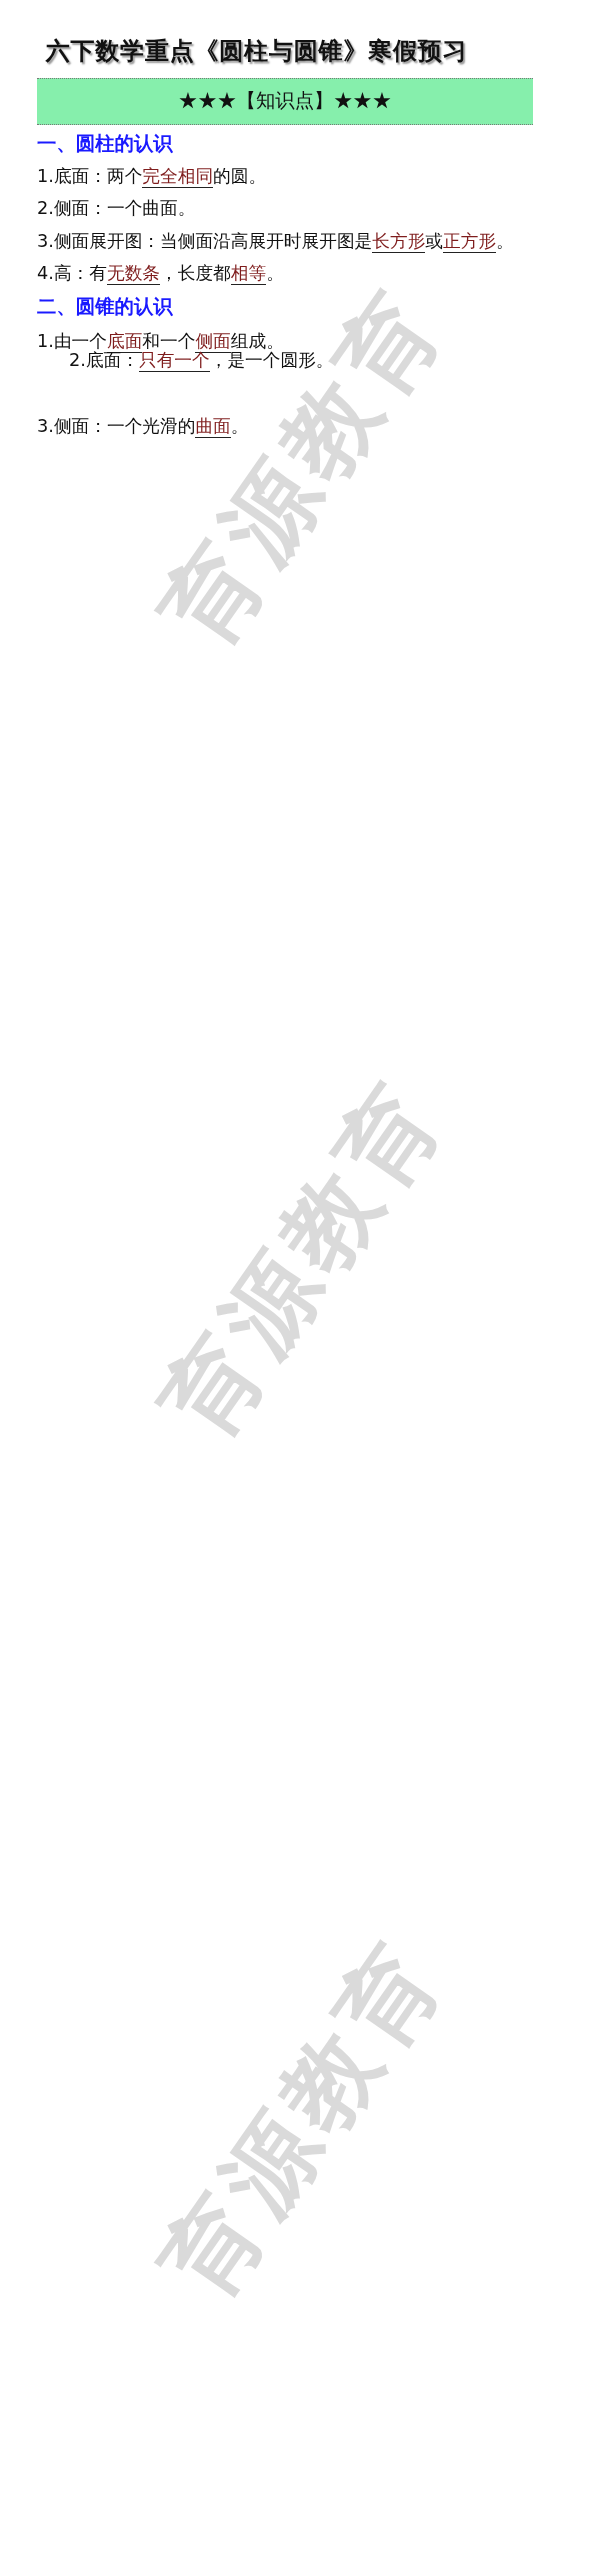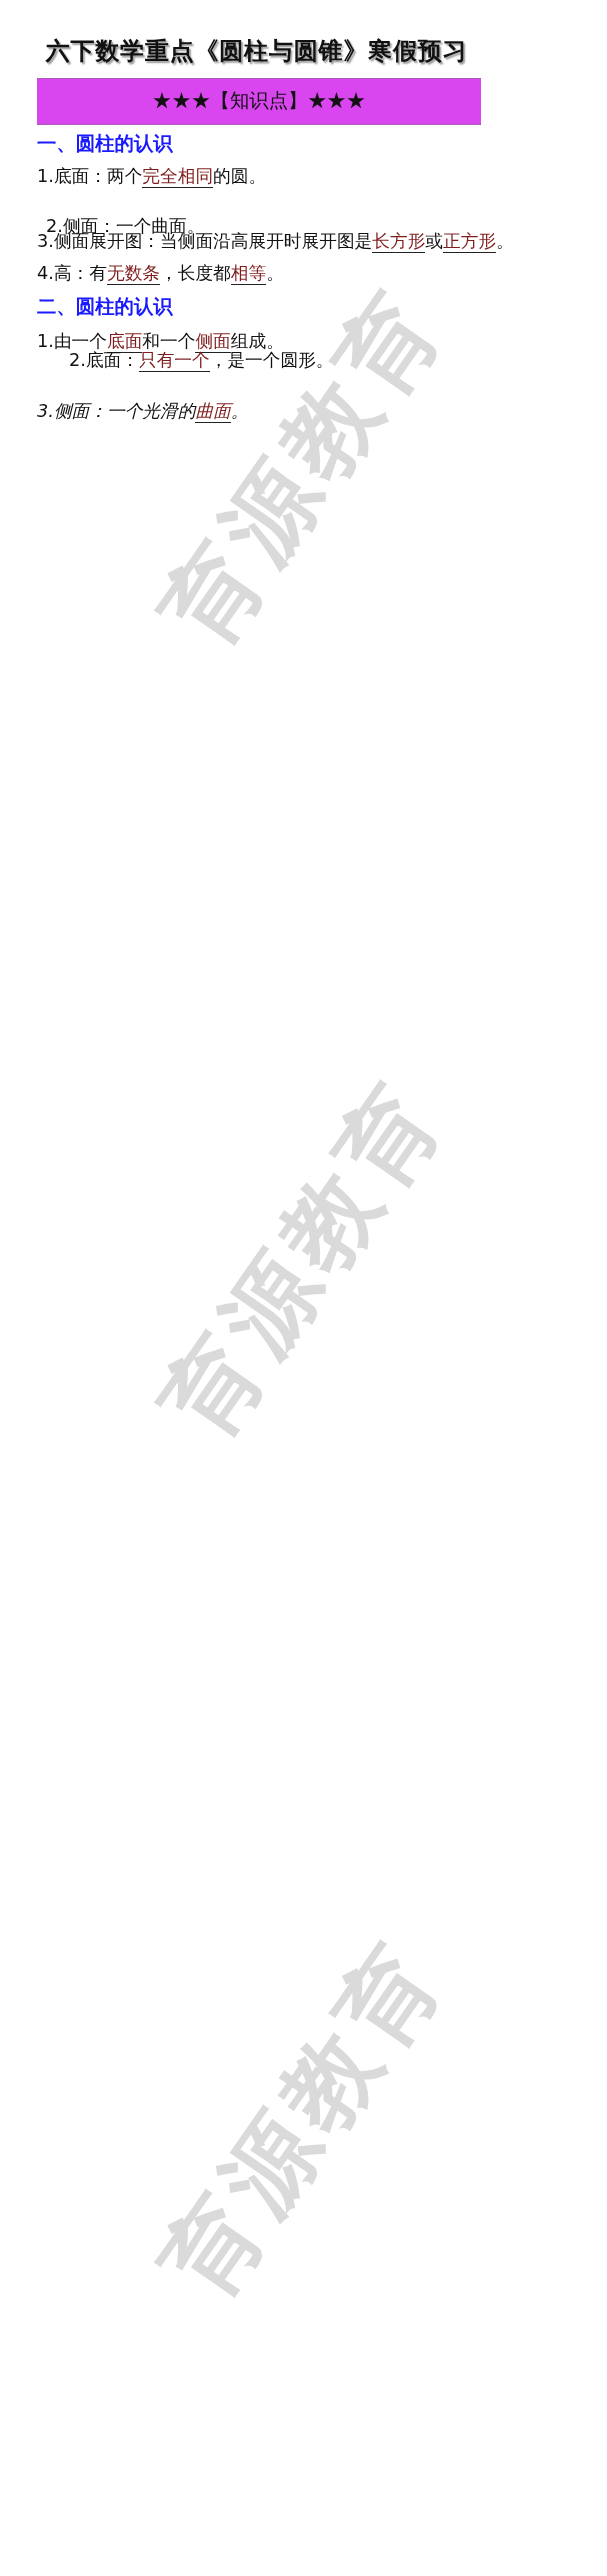--- a/index.html
+++ b/index.html
@@ -1,39 +1,39 @@
 <!DOCTYPE html>
 <html style="font-size:13.5px"><head>
 <meta charset="utf-8">
 <style>
   * { box-sizing: border-box; margin: 0; padding: 0; }
   body { width: 607px; height: 2576px; background: #ffffff; font-family: "DejaVu Sans", "Liberation Sans", sans-serif; color: #111; position: relative; overflow: hidden; }
   .title { position: absolute; left: 0; width: 513px; text-align: center; font-size: 24px; font-weight: bold; color: #111; text-shadow: 1.7px 1.7px 1.7px #999; letter-spacing: 0.8px; }
-  .banner { position: absolute; left: 37px; width: 444px; height: 47px; background: #d946ef; border-top: 1.7px dotted #777; border-bottom: 1.7px dotted #777; text-align: center; font-size: 19.4px; line-height: 44px; color: #111; font-family: "DejaVu Serif", "Liberation Serif", serif; }
+  .banner { position: absolute; left: 37px; width: 496px; height: 47px; background: #86efac; border-top: 1.7px dotted #777; border-bottom: 1.7px dotted #777; text-align: center; font-size: 19.4px; line-height: 44px; color: #111; font-family: "DejaVu Serif", "Liberation Serif", serif; }
   .h { position: absolute; left: 37px; font-size: 19.4px; font-weight: bold; color: #1a1aff; text-align: center; }
   .line { position: absolute; left: 37px; font-size: 17.7px; color: #111; white-space: nowrap; }
   .u { color: #7f1d1d; border-bottom: 1.3px solid #222; padding-bottom: 0.8px; }
   .watermark { position: absolute; font-size: 93px; color: rgba(150,150,150,0.35); transform: rotate(-55deg); font-weight: bold; white-space: nowrap; pointer-events: none; letter-spacing: 8.4px; }
 </style>
 </head>
 <body>
 
 <div class="watermark" style="left:101px; top:405px;">育源教育</div>
 <div class="watermark" style="left:101px; top:1197px;">育源教育</div>
 <div class="watermark" style="left:101px; top:2057px;">育源教育</div>
 
 <section>
   <div class="title" style="top:35px;">六下数学重点《圆柱与圆锥》寒假预习</div>
   <div class="banner" style="top:78px;">★★★【知识点】★★★</div>
 
   <div class="h" style="top:130px;">一、圆柱的认识</div>
   <div class="line" style="top:164px;"><span>1.底面：两个</span><span class="u">完全相同</span><span>的圆。</span></div>
-  <div class="line" style="top:214px;margin-left:9px;">2.侧面：一个曲面。</div>
+  <div class="line" style="top:196px;">2.侧面：一个曲面。</div>
   <div class="line" style="top:229px;"><span>3.侧面展开图：当侧面沿高展开时展开图是</span><span class="u">长方形</span><span>或</span><span class="u">正方形</span><span>。</span></div>
   <div class="line" style="top:261px;text-align:center;"><span>4.高：有</span><span class="u">无数条</span><span>，长度都</span><span class="u">相等</span><span>。</span></div>
 
-  <div class="h" style="top:293px;">二、圆柱的认识</div>
+  <div class="h" style="top:293px;">二、圆锥的认识</div>
   <div class="line" style="top:329px;"><span>1.由一个</span><span class="u">底面</span><span>和一个</span><span class="u">侧面</span><span>组成。</span></div>
   <div class="line" style="top:348px;margin-left:32px;"><span>2.底面：</span><span class="u">只有一个</span><span>，是一个圆形。</span></div>
-  <div class="line" style="top:399px;font-style:italic;"><span>3.侧面：一个光滑的</span><span class="u">曲面</span><span>。</span></div>
+  <div class="line" style="top:414px;"><span>3.侧面：一个光滑的</span><span class="u">曲面</span><span>。</span></div>
 
 </section>
 
 
 </body></html>

